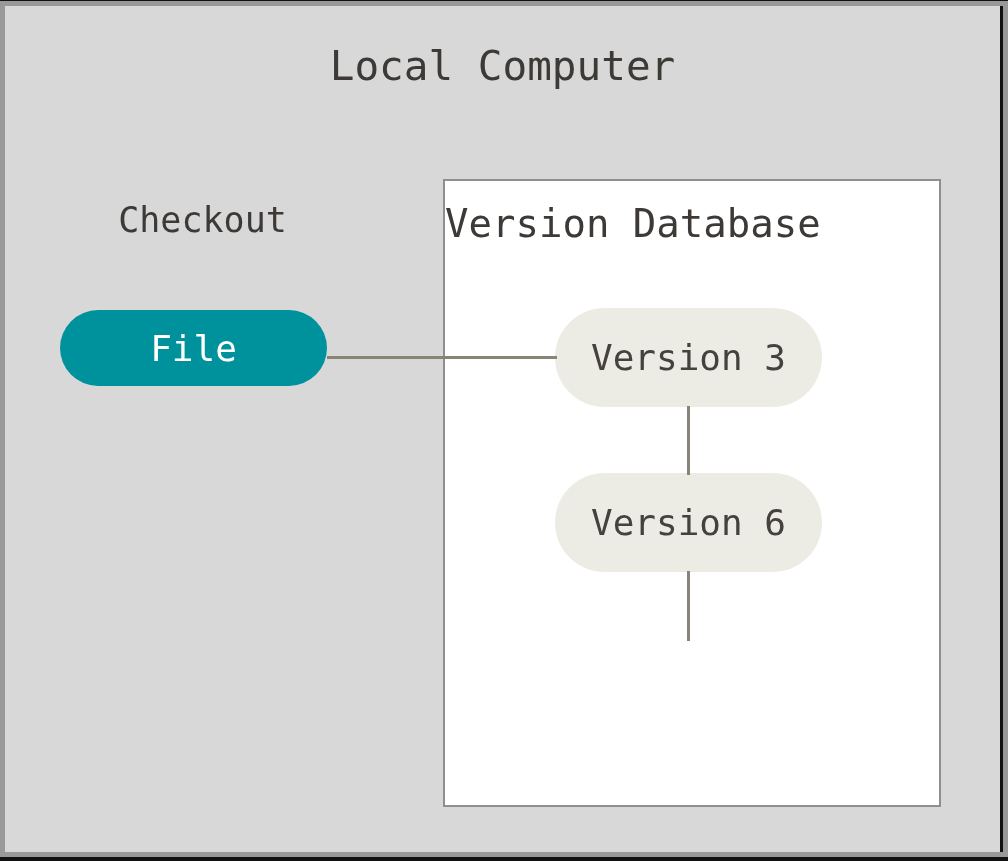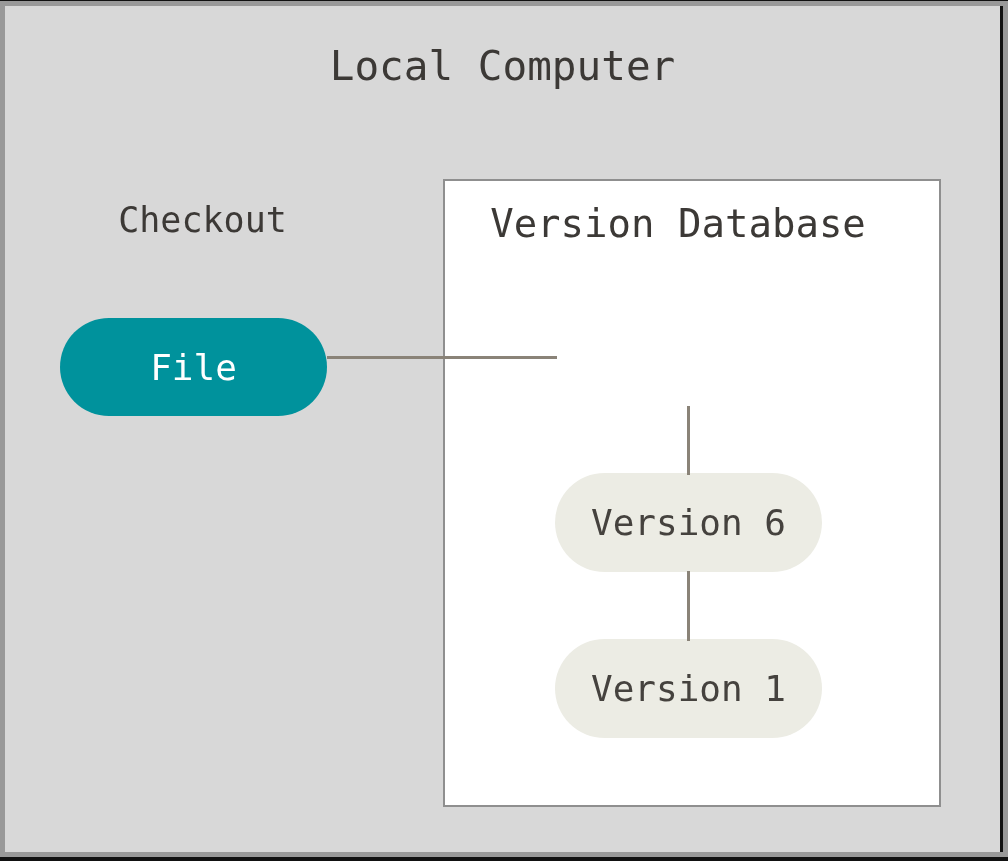--- a/index.html
+++ b/index.html
@@ -48,38 +48,38 @@
   .pill {
     position: absolute;
     display: flex;
     align-items: center;
     justify-content: center;
     width: 267px;
     border-radius: 50px;
     font-size: 36px;
   }
   .file-pill {
-    left: 55px; top: 312px;
-    height: 98px;
+    left: 55px; top: 304px;
+    height: 76px;
     background: var(--teal, #00929c);
     color: #ffffff;
   }
   .version-box {
     position: absolute;
     left: 438px; top: 173px;
     width: 498px; height: 628px;
     box-sizing: border-box;
     background: #ffffff;
     border: 2px solid var(--box-border, #8f8f8f);
   }
   .version-db-title {
     position: absolute;
     left: 0; top: 23px;
     width: 466px;
-    text-align: center;
+    text-align: left;
     font-size: 39px;
     line-height: 1;
     color: var(--text-dark, #3c3936);
   }
   .version-pill {
     height: 99px;
     left: 110px;
     background: var(--node-beige, #ecece4);
     color: var(--text-node, #45423e);
   }
@@ -111,24 +111,24 @@
 
     <div class="diagram-title">Local Computer</div>
 
     <div class="checkout-label">Checkout</div>
 
     <div class="pill file-pill">File</div>
 
     <div class="version-box">
       <div class="version-db-title">Version Database</div>
 
+      <div class="pill version-pill v3">Version 3</div>
 
       <div class="pill version-pill v2">Version 6</div>
 
-      <div class="pill version-pill v1">Version 1</div>
     </div>
 
     <div class="line h-line"></div>
 
     <div class="line v-line-1"></div>
 
     <div class="line v-line-2"></div>
 
   </div>
 </div>

